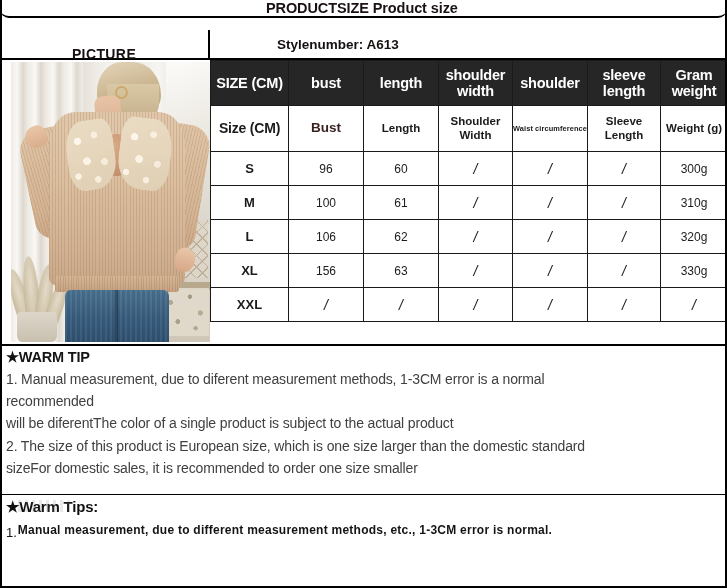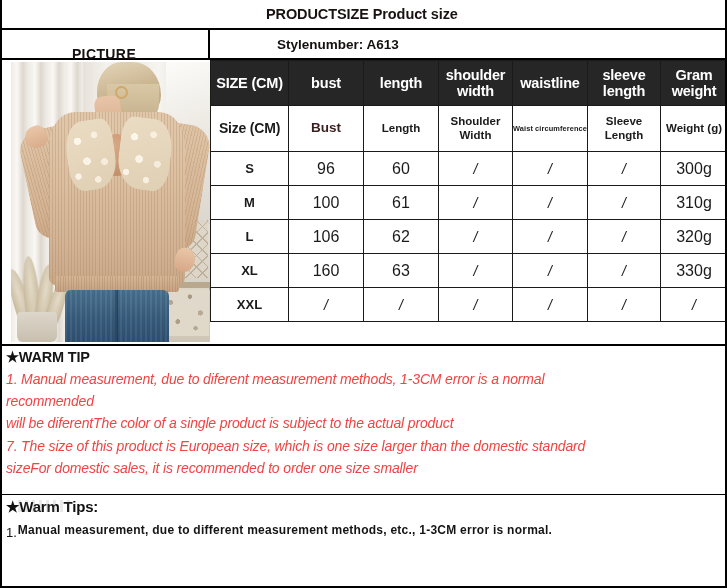--- a/index.html
+++ b/index.html
@@ -17,24 +17,25 @@
     position: relative;
     width: 727px;
     height: 588px;
     background: #ffffff;
   }
 
   
   .title-bar {
     position: absolute;
     left: 0; top: 0;
-    width: 727px; height: 30px;
+    width: 727px; height: 18px;
     border-bottom: 2px solid #000;
     display: flex;
     align-items: center;
+    border-radius: 10px;
   }
   .title-bar .title-txt {
     margin-left: 266px;
     font-size: 14.5px;
     font-weight: bold;
     letter-spacing: -0.1px;
     color: #1a1212;
     white-space: nowrap;
   }
 
@@ -295,21 +296,21 @@
     line-height: 1.2;
   }
   .size-table tr.hdr-light td.big {
     font-size: 14px;
     letter-spacing: -0.2px;
   }
   .size-table tr.hdr-light td.bust-cell { color: #3b1f20; font-size: 13.5px; }
   .size-table tr.hdr-light td.tiny { font-size: 7.4px; line-height: 1.25; letter-spacing: .1px; }
   .size-table tr.data-row td {
     height: 34px;
-    font-size: 16px;
+    font-size: 12px;
     color: #1b1b1b;
     background: #ffffff;
   }
   .size-table tr.data-row td.size-label { font-weight: bold; font-size: 13px; }
   .size-table tr.data-row td.slash { font-style: italic; font-size: 14px; }
 
   
   col.c-size { width: 78px; }
   col.c-bust { width: 75px; }
   col.c-len  { width: 75px; }
@@ -328,25 +329,24 @@
   }
   .tip-head {
     font-size: 14.5px;
     font-weight: bold;
     color: #141414;
     letter-spacing: -0.2px;
     line-height: 1.35;
   }
   .tip-line {
     font-size: 14px;
-    color: #ef4444;
+    color: #404040;
     line-height: 1.6;
     letter-spacing: -0.15px;
     white-space: nowrap;
-    font-style: italic;
   }
 
   
   .tips2 {
     position: absolute;
     left: 0; top: 494px;
     width: 727px;
     border-top: 1.5px solid #000;
     padding: 3px 0 0 6px;
   }
@@ -456,21 +456,21 @@
       <col class="c-wai">
         <col class="c-sle">
         <col class="c-gra">
     </colgroup>
     <tbody>
       <tr class="hdr-dark">
         <td>SIZE (CM)</td>
         <td>bust</td>
         <td>length</td>
         <td>shoulder width</td>
-        <td>waistline</td>
+        <td>shoulder</td>
         <td>sleeve length</td>
         <td>Gram weight</td>
       </tr>
       <tr class="hdr-light">
         <td class="big">Size (CM)</td>
         <td class="bust-cell">Bust</td>
         <td>Length</td>
         <td>Shoulder Width</td>
         <td class="tiny">Waist circumference</td>
         <td>Sleeve Length</td>
@@ -499,21 +499,21 @@
         <td class="size-label">L</td>
         <td>106</td>
         <td>62</td>
         <td class="slash">/</td>
         <td class="slash">/</td>
         <td class="slash">/</td>
         <td>320g</td>
       </tr>
       <tr class="data-row">
         <td class="size-label">XL</td>
-        <td>160</td>
+        <td>156</td>
         <td>63</td>
         <td class="slash">/</td>
         <td class="slash">/</td>
         <td class="slash">/</td>
         <td>330g</td>
       </tr>
       <tr class="data-row">
         <td class="size-label">XXL</td>
         <td class="slash">/</td>
         <td class="slash">/</td>
@@ -523,21 +523,21 @@
         <td class="slash">/</td>
       </tr>
     </tbody>
   </table>
 
   <div class="tips">
     <div class="tip-head">★WARM TIP</div>
     <div class="tip-line">1. Manual measurement, due to diferent measurement methods, 1-3CM error is a normal</div>
     <div class="tip-line">recommended</div>
     <div class="tip-line">will be diferentThe color of a single product is subject to the actual product</div>
-    <div class="tip-line">7. The size of this product is European size, which is one size larger than the domestic standard</div>
+    <div class="tip-line">2. The size of this product is European size, which is one size larger than the domestic standard</div>
     <div class="tip-line">sizeFor domestic sales, it is recommended to order one size smaller</div>
   </div>
 
   <div class="tips2">
     <div class="tip2-head">★Warm Tips:</div>
     <div class="tip2-n1wrap">
       <span class="tip2-num">1.</span>
       <span class="tip2-small">Manual measurement, due to different measurement methods, etc., 1-3CM error is normal.</span>
     </div>
   </div>

